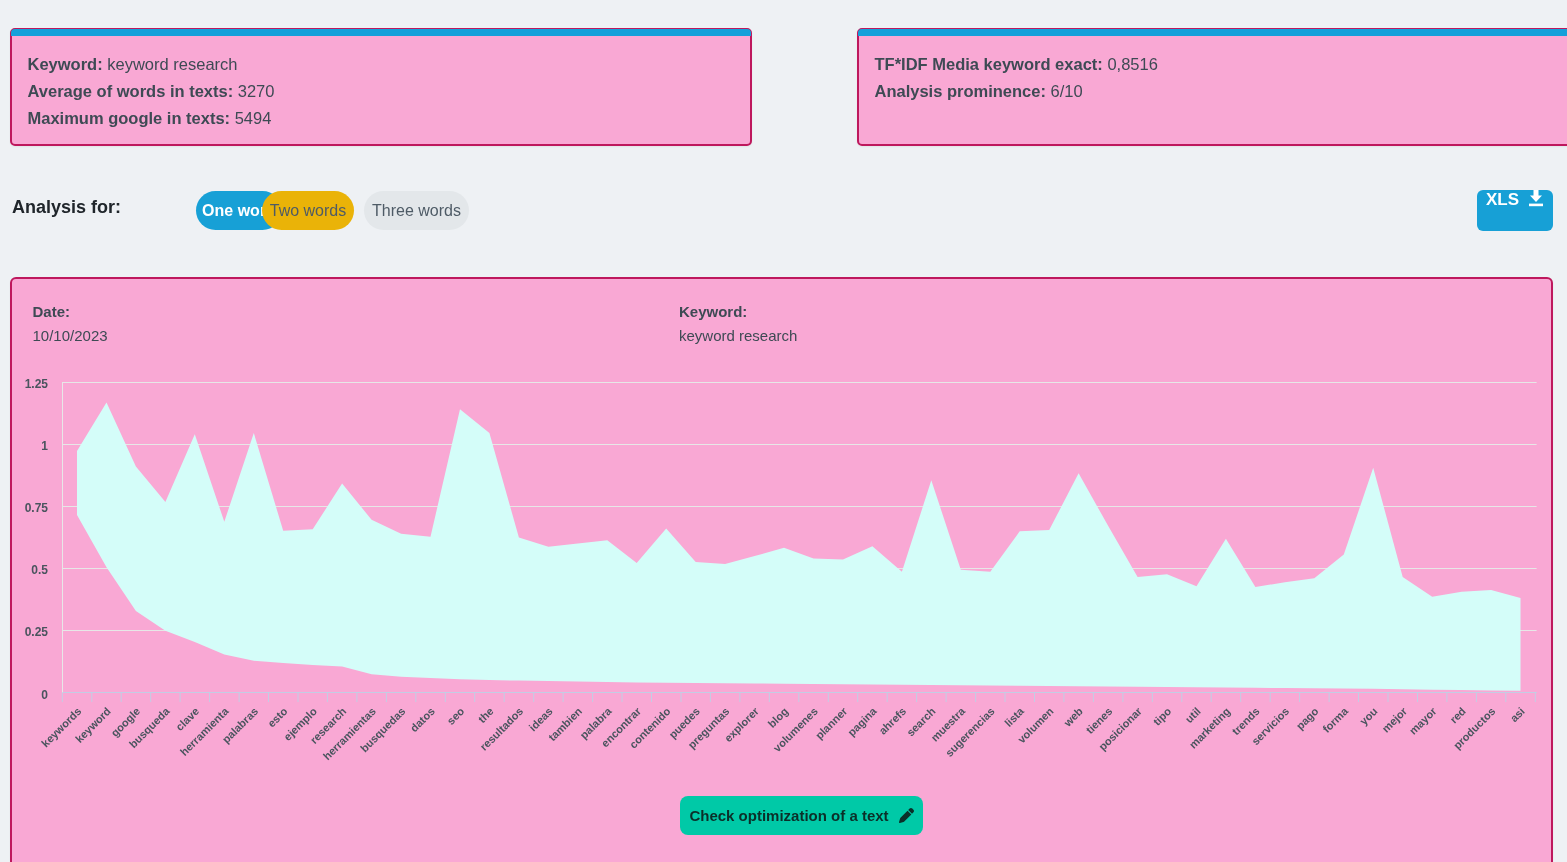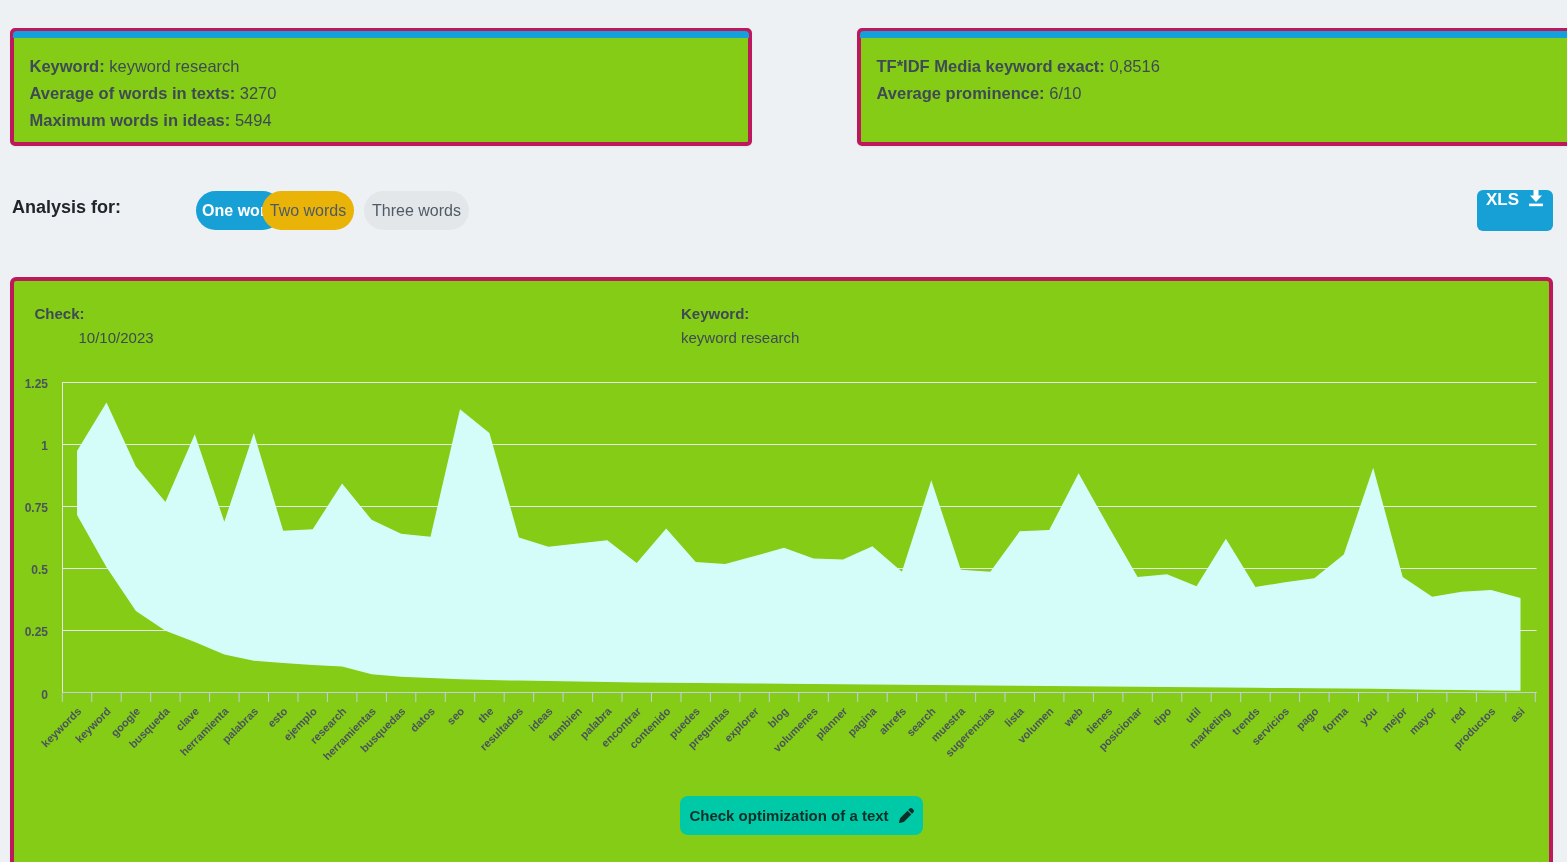--- a/index.html
+++ b/index.html
@@ -1,17 +1,17 @@
 <!DOCTYPE html>
 <html><head>
 <meta charset="utf-8">
 <style>
 * { margin:0; padding:0; box-sizing:border-box; }
 html,body { width:1567px; height:862px; background:#eef1f4; font-family:"Liberation Sans", sans-serif; overflow:hidden; }
-.card { position:absolute; background:#84cc16; border:4px solid #be185d; border-radius:5px; box-shadow:0 1px 2px rgba(0,0,0,0.05); }
+.card { position:absolute; background:#f9a8d4; border:2px solid #be185d; border-radius:5px; box-shadow:0 1px 2px rgba(0,0,0,0.05); }
 .topbar { height:7px; background:#14a0da; border-radius:4px 4px 0 0; margin:-1px -1px 0 -1px; }
 .cardtxt { padding:14.5px 0 0 15.5px; font-size:16.5px; line-height:27px; color:#3e4a54; }
 .cardtxt b { font-weight:bold; }
 #card1 { left:10px; top:28px; width:742px; height:118px; }
 #card2 { left:813px; top:28px; width:740px; height:118px;margin-left:44px; }
 #anl { position:absolute; left:12px; top:196.5px; font-size:18px; font-weight:bold; color:#20262b; }
 .pill { position:absolute; top:191px; height:39px; border-radius:20px; font-size:16px; display:flex; align-items:center; justify-content:center; color:#4e5b66; }
 #p1 { left:162px; width:86px; background:#17a0d6; color:#fff; font-weight:bold;margin-left:34px; }
 #p2 { left:262px; width:92px; background:#eab308; }
 #p3 { left:364px; width:105px; background:#e3e7ea; }
@@ -22,41 +22,41 @@
 #chartsvg { position:absolute; left:0px; top:0px; }
 #greenbtn { position:absolute; left:680px; top:796px; width:243px; height:39px; background:#00c9a7; border-radius:8px; color:#0b2f29; font-weight:bold; font-size:15px; white-space:nowrap; display:flex; align-items:center; justify-content:center; gap:10px; }
 </style>
 </head>
 <body>
 <div class="card" id="card1">
   <div class="topbar"></div>
   <div class="cardtxt">
     <div><b>Keyword:</b> keyword research</div>
     <div><b>Average of words in texts:</b> 3270</div>
-    <div><b>Maximum words in ideas:</b> 5494</div>
+    <div><b>Maximum google in texts:</b> 5494</div>
   </div>
 </div>
 <div class="card" id="card2">
   <div class="topbar"></div>
   <div class="cardtxt">
     <div><b>TF*IDF Media keyword exact:</b> 0,8516</div>
-    <div><b>Average prominence:</b> 6/10</div>
+    <div><b>Analysis prominence:</b> 6/10</div>
   </div>
 </div>
 <div id="anl">Analysis for:</div>
 <div class="pill" id="p1">One word</div>
 <div class="pill" id="p2">Two words</div>
 <div class="pill" id="p3">Three words</div>
 <div id="xls">XLS <svg width="16" height="17" viewBox="0 0 16 17">
       <path fill="#fff" d="M5.5 0h5v5.5H14L8 12 2 5.5h3.5z"></path>
       <rect x="1" y="13.6" width="14" height="2.6" fill="#fff"></rect>
     </svg></div>
 <div class="card" id="bigcard">
-  <span class="hlab" style="left:20.5px; top:23.5px;">Check:</span>
-  <span class="hval" style="left:20.5px; top:47.5px;margin-left:44px;">10/10/2023</span>
+  <span class="hlab" style="left:20.5px; top:23.5px;">Date:</span>
+  <span class="hval" style="left:20.5px; top:47.5px;">10/10/2023</span>
   <span class="hlab" style="left:667px; top:23.5px;">Keyword:</span>
   <span class="hval" style="left:667px; top:47.5px;">keyword research</span>
 </div>
 <svg id="chartsvg" width="1567" height="585" viewBox="0 277 1567 585" style="top:277px;">
   <g stroke="#e7e7e7" stroke-width="1">
     <path d="M62.3,382.5H1536.6 M62.3,444.5H1536.6 M62.3,506.5H1536.6 M62.3,568.5H1536.6 M62.3,630.5H1536.6 M62.5,382V693"></path>
   </g>
   <polygon fill="#d4fdf9" points="77.0,450.9 106.5,402.4 135.9,466.6 165.4,502.1 194.8,434.2 224.3,521.8 253.8,433.0 283.2,530.8 312.7,529.3 342.1,483.5 371.6,519.8 401.1,533.7 430.5,536.7 460.0,409.3 489.4,433.0 518.9,537.5 548.4,546.7 577.8,543.4 607.3,540.2 636.7,563.1 666.2,528.5 695.7,561.9 725.1,564.1 754.6,556.1 784.0,547.7 813.5,558.4 843.0,559.4 872.4,546.2 901.9,571.8 931.3,480.2 960.8,569.8 990.3,571.8 1019.7,531.3 1049.2,530.0 1078.6,473.3 1108.1,525.8 1137.6,577.0 1167.0,574.3 1196.5,586.2 1225.9,538.7 1255.4,587.0 1284.9,582.3 1314.3,578.3 1343.8,554.6 1373.2,467.8 1402.7,577.0 1432.2,596.7 1461.6,591.7 1491.1,590.0 1520.5,597.9 1520.5,690.8 1491.1,690.5 1461.6,690.0 1432.2,689.8 1402.7,689.3 1373.2,688.8 1343.8,688.5 1314.3,688.3 1284.9,688.0 1255.4,687.8 1225.9,687.5 1196.5,687.3 1167.0,687.0 1137.6,686.8 1108.1,686.5 1078.6,686.3 1049.2,686.0 1019.7,685.8 990.3,685.5 960.8,685.3 931.3,685.0 901.9,684.8 872.4,684.5 843.0,684.3 813.5,684.0 784.0,683.8 754.6,683.5 725.1,683.3 695.7,683.0 666.2,682.8 636.7,682.5 607.3,682.1 577.8,681.6 548.4,681.1 518.9,680.6 489.4,680.1 460.0,679.3 430.5,678.1 401.1,676.8 371.6,674.3 342.1,666.4 312.7,664.9 283.2,663.1 253.8,660.7 224.3,654.4 194.8,642.0 165.4,630.8 135.9,610.9 106.5,567.3 77.0,515.1"></polygon>
   <path d="M62.3,693v9 M91.8,693v9 M121.2,693v9 M150.7,693v9 M180.1,693v9 M209.6,693v9 M239.1,693v9 M268.5,693v9 M298.0,693v9 M327.4,693v9 M356.9,693v9 M386.4,693v9 M415.8,693v9 M445.3,693v9 M474.7,693v9 M504.2,693v9 M533.7,693v9 M563.1,693v9 M592.6,693v9 M622.0,693v9 M651.5,693v9 M681.0,693v9 M710.4,693v9 M739.9,693v9 M769.3,693v9 M798.8,693v9 M828.3,693v9 M857.7,693v9 M887.2,693v9 M916.6,693v9 M946.1,693v9 M975.6,693v9 M1005.0,693v9 M1034.5,693v9 M1063.9,693v9 M1093.4,693v9 M1122.9,693v9 M1152.3,693v9 M1181.8,693v9 M1211.2,693v9 M1240.7,693v9 M1270.2,693v9 M1299.6,693v9 M1329.1,693v9 M1358.5,693v9 M1388.0,693v9 M1417.5,693v9 M1446.9,693v9 M1476.4,693v9 M1505.8,693v9 M1535.3,693v9 M62.3,692.5H1536.8" stroke="#c3cde4" stroke-width="1" fill="none"></path>
   <g font-size="12" font-weight="bold" fill="#4a545e">

